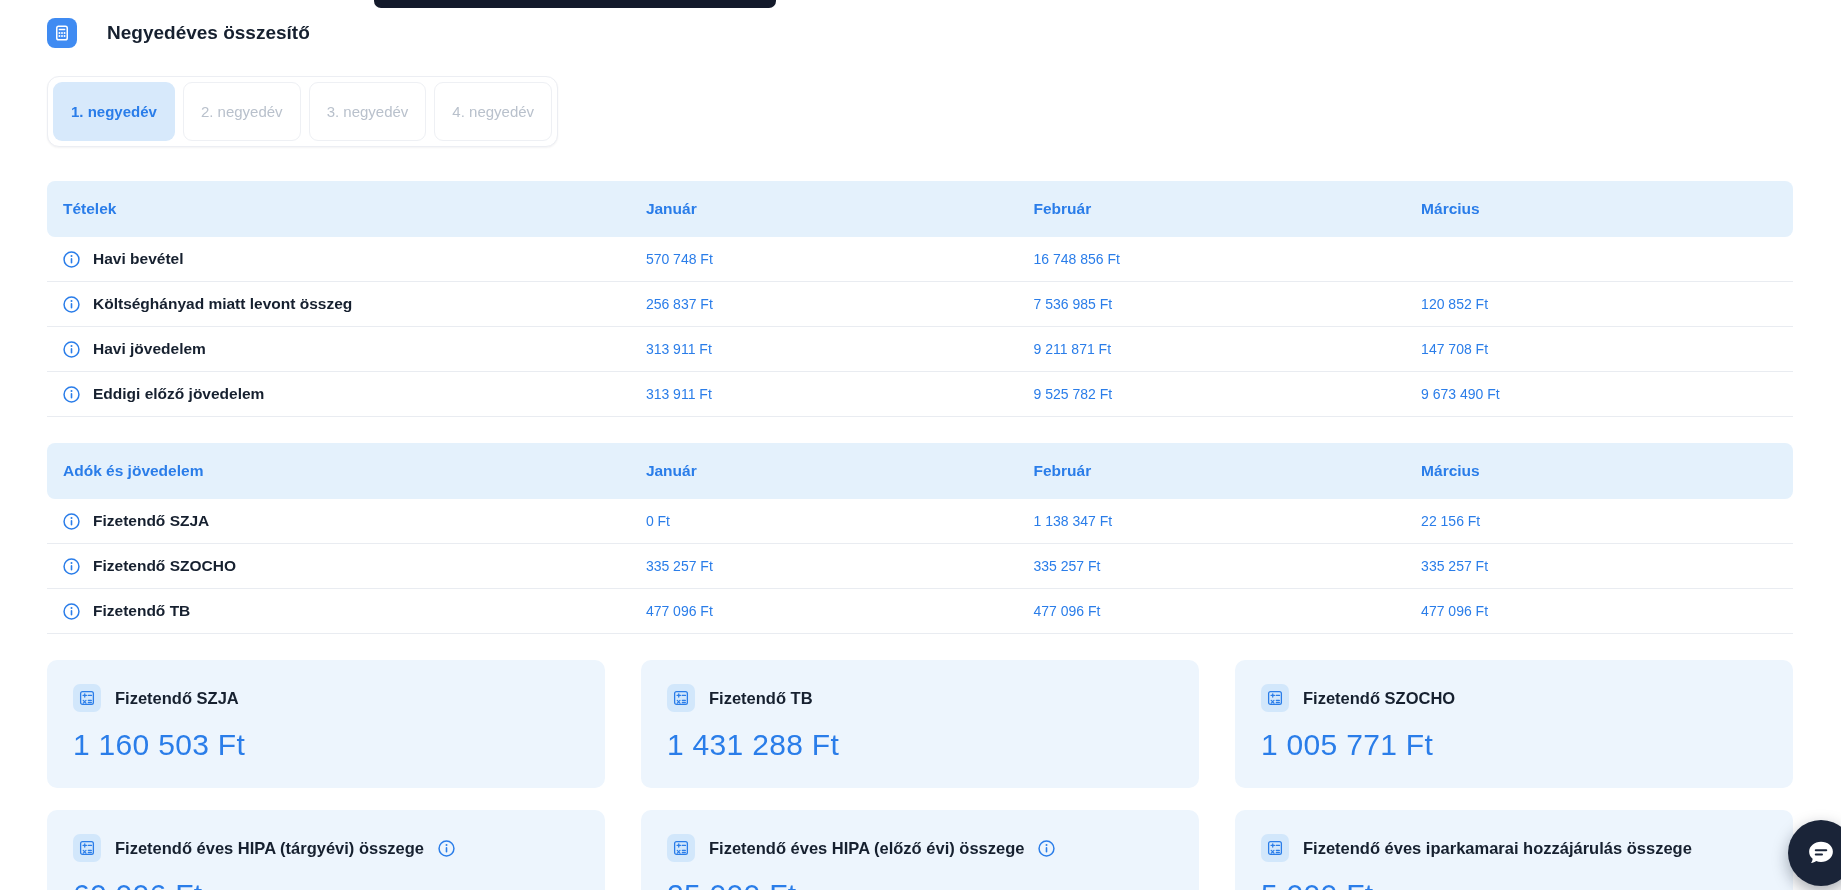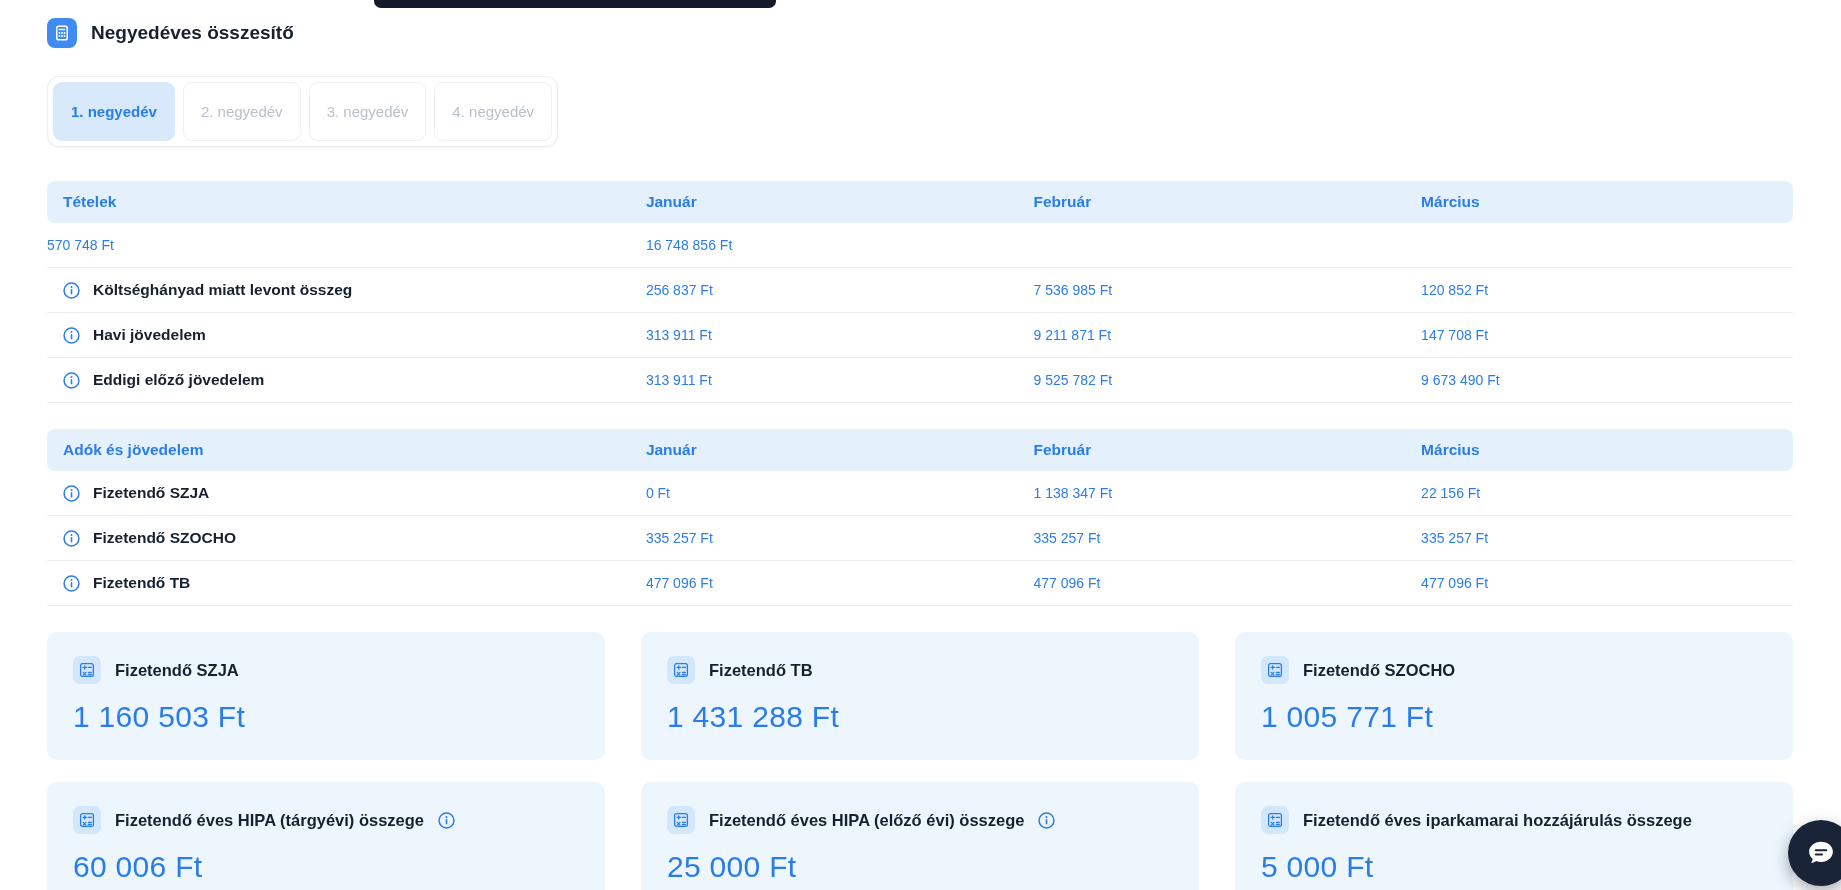--- a/index.html
+++ b/index.html
@@ -21,21 +21,21 @@
     font-family: "Liberation Sans", "DejaVu Sans", sans-serif;
     color: var(--dark-text);
   }
   .top-notch {
     position: absolute; top: 0; left: 374px; width: 402px; height: 8px;
     background: #131a2b; border-radius: 0 0 7px 7px;
   }
   .content { padding: 18px 48px 0 47px; }
 
   
-  .page-header { display: flex; align-items: center; gap: 14px; margin-bottom: 28px; }
+  .page-header { display: flex; align-items: center; gap: 30px; margin-bottom: 28px; }
   .app-icon {
     width: 30px; height: 30px; border-radius: 8px; background: #3f8bf2;
     display: flex; align-items: center; justify-content: center; flex: 0 0 auto;
   }
   .page-title { font-size: 19px; font-weight: bold; color: var(--dark-text); }
 
   
   .tabs {
     display: inline-flex; gap: 8px; padding: 5px; background: #fff;
     border: 1px solid #eceef3; border-radius: 12px; margin-bottom: 34px;
@@ -52,21 +52,21 @@
   }
 
   
   .data-table { margin-bottom: 26px; }
   .thead, .trow {
     display: grid;
     grid-template-columns: 34.3% 22.2% 22.2% 21.3%;
     align-items: center;
   }
   .thead {
-    height: 42px; background: var(--table-header-bg); border-radius: 8px;
+    height: 56px; background: var(--table-header-bg); border-radius: 8px;
     color: var(--accent); font-weight: bold; font-size: 15.5px;
   }
   .thead .th:first-child { padding-left: 16px; }
   .trow { height: 45px; border-bottom: 1px solid var(--row-border); background: #fff; }
   .label-cell { display: flex; align-items: center; gap: 13px; padding-left: 16px; }
   .info-btn { display: inline-flex; background: none; border: none; padding: 0; cursor: pointer; line-height: 0; }
   .row-label { font-weight: bold; font-size: 15.5px; color: var(--dark-text); white-space: nowrap; }
   .tcell.value { color: var(--accent); font-size: 14px; white-space: nowrap; }
 
   
@@ -118,20 +118,30 @@
   
   <div class="data-table">
     <div class="thead">
       <div class="th">Tételek</div>
       <div class="th">Január</div>
       <div class="th">Február</div>
       <div class="th">Március</div>
     </div>
 
     <div class="trow">
+      <div class="tcell label-cell">
+        <button class="info-btn">
+          <svg viewBox="0 0 16 16" width="17" height="17">
+              <circle cx="8" cy="8" r="7" fill="none" stroke="#2a7de9" stroke-width="1.4"></circle>
+              <circle cx="8" cy="4.7" r="0.95" fill="#2a7de9"></circle>
+              <rect x="7.25" y="6.7" width="1.5" height="5" rx="0.75" fill="#2a7de9"></rect>
+            </svg>
+        </button>
+        <span class="row-label">Havi bevétel</span>
+      </div>
       <div class="tcell value">570 748 Ft</div>
       <div class="tcell value">16 748 856 Ft</div>
     </div>
 
     <div class="trow">
       <div class="tcell label-cell">
         <button class="info-btn">
           <svg viewBox="0 0 16 16" width="17" height="17">
               <circle cx="8" cy="8" r="7" fill="none" stroke="#2a7de9" stroke-width="1.4"></circle>
               <circle cx="8" cy="4.7" r="0.95" fill="#2a7de9"></circle>

